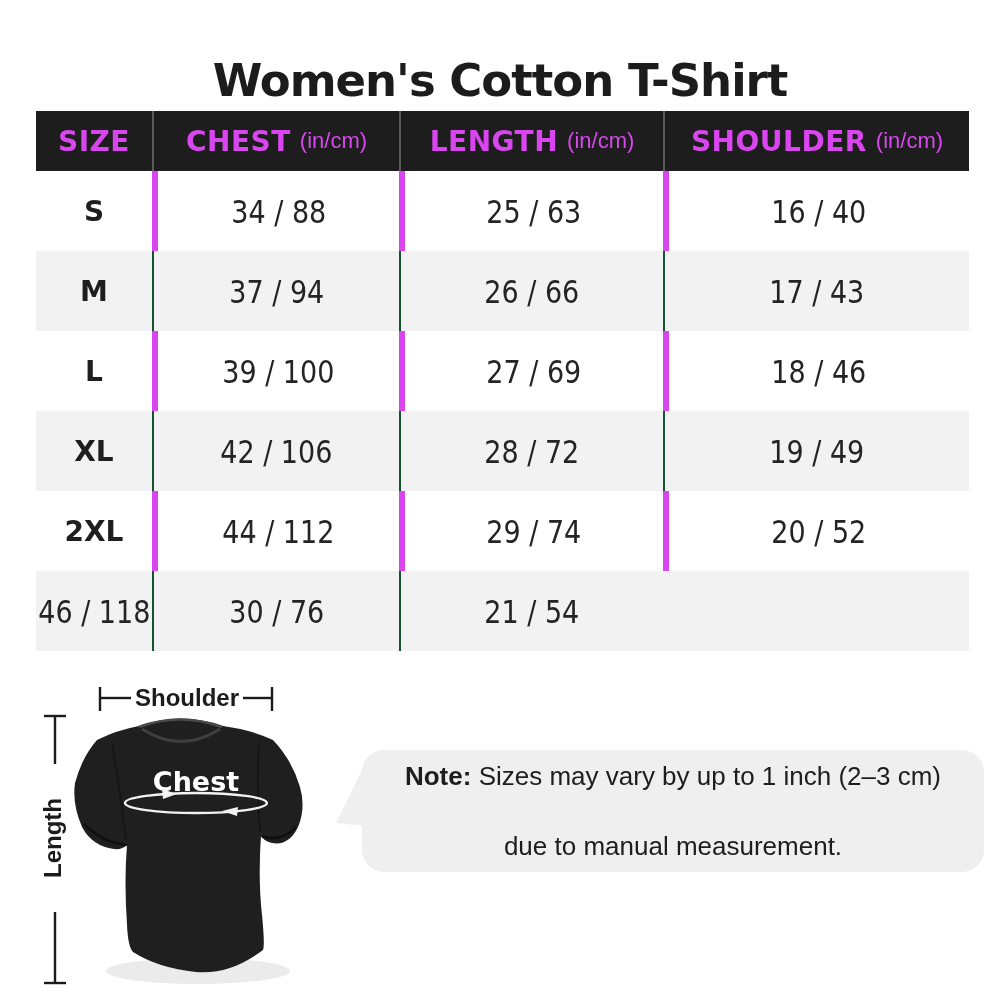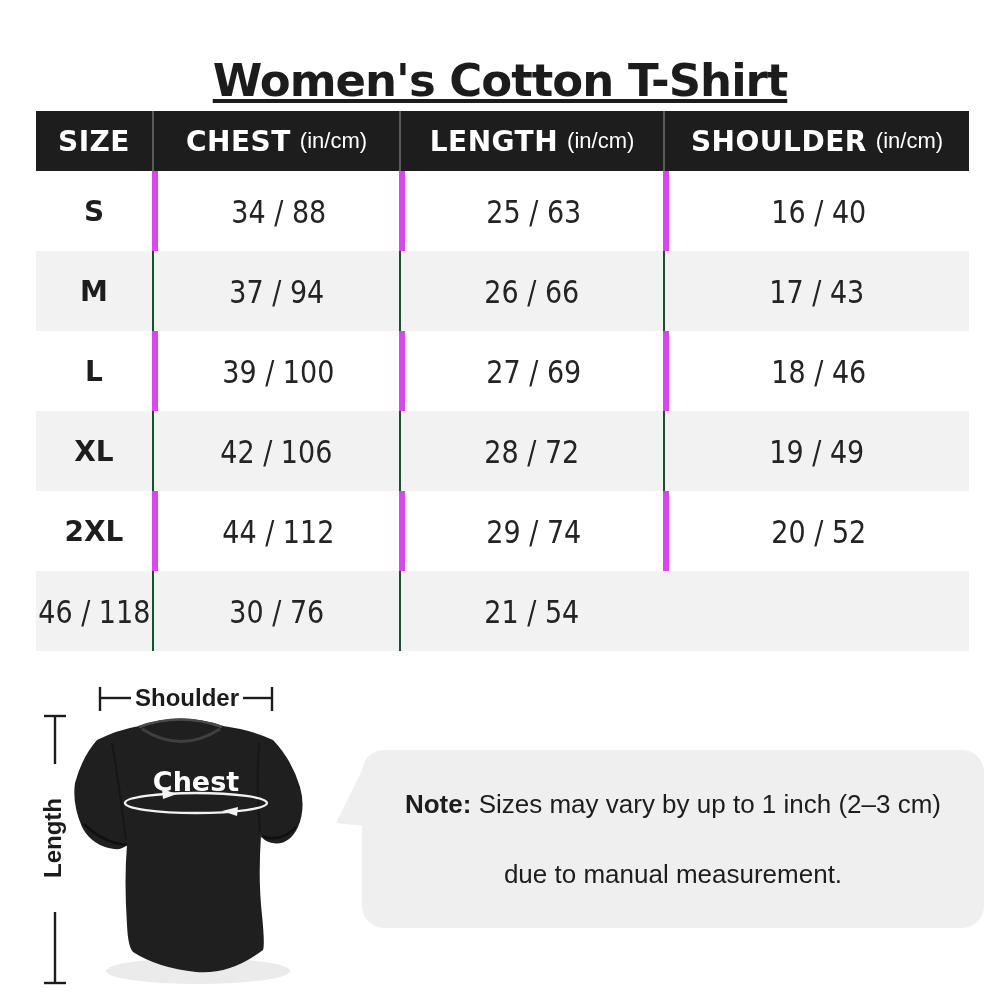--- a/index.html
+++ b/index.html
@@ -3,46 +3,46 @@
 <meta charset="utf-8">
 <style>
   html,body{margin:0;padding:0}
   body{
     position:relative;width:1000px;height:1000px;background:#ffffff;
     font-family:"Liberation Sans",sans-serif;overflow:hidden;
   }
   .title{
     position:absolute;top:24px;left:0;width:1000px;text-align:center;
     font-family:"DejaVu Sans",sans-serif;font-weight:700;font-size:45px;
-    letter-spacing:-1px;color:#1c1c1c;text-decoration:underline;
+    letter-spacing:-1px;color:#1c1c1c;
   }
   
   .tbl{position:absolute;left:36px;top:111px;width:933px}
   .tr{display:grid;grid-template-columns:116px 247px 264px 306px}
-  .tr.head{height:60px;background:#1d1d1d;color:#ffffff}
+  .tr.head{height:60px;background:#1d1d1d;color:#d946ef}
   .tr.body{height:80px}
   .tr.even{background:#f2f2f2}
   .th,.td{display:flex;align-items:center;justify-content:center;overflow:hidden}
   .tr.head .th + .th{border-left:2px solid #5a5a5a}
   .tr.odd  .td + .td{border-left:6px solid #d946ef}
   .tr.even .td + .td{border-left:2px solid #14532d}
   .th-label{font-family:"DejaVu Sans",sans-serif;font-weight:700;font-size:28px;letter-spacing:.5px}
   .th-unit{font-family:"Liberation Sans",sans-serif;font-weight:400;font-size:22px;margin-left:9px}
   .sz{font-family:"DejaVu Sans",sans-serif;font-weight:700;font-size:28px;color:#1e1e1e}
   .num{
     font-family:"DejaVu Sans",sans-serif;font-weight:400;font-size:30px;color:#242424;
     display:inline-block;transform:scale(.9,1.08);white-space:nowrap;
   }
   
   .diagram{position:absolute;left:0;top:650px}
   .dim-text{font-family:"Liberation Sans",sans-serif;font-weight:700;font-size:24px;fill:#1b1b1b}
   .chest-text{font-family:"DejaVu Sans",sans-serif;font-weight:700;font-size:27px;fill:#ffffff}
   
   .bubble{
-    position:absolute;left:362px;top:750px;width:622px;height:178px;background:#efefef;
+    position:absolute;left:362px;top:750px;width:622px;height:122px;background:#efefef;
     border-radius:22px;display:flex;flex-direction:column;align-items:center;
     justify-content:center;gap:44px;
   }
   .bubble-tail{
     position:absolute;left:336px;top:766px;width:28px;height:60px;background:#efefef;
     clip-path:polygon(100% 0,0 95%,100% 100%);
   }
   .note-line{font-size:26px;color:#1d1d1d;line-height:1;white-space:nowrap}
   .note-label{font-weight:700}
 </style>

